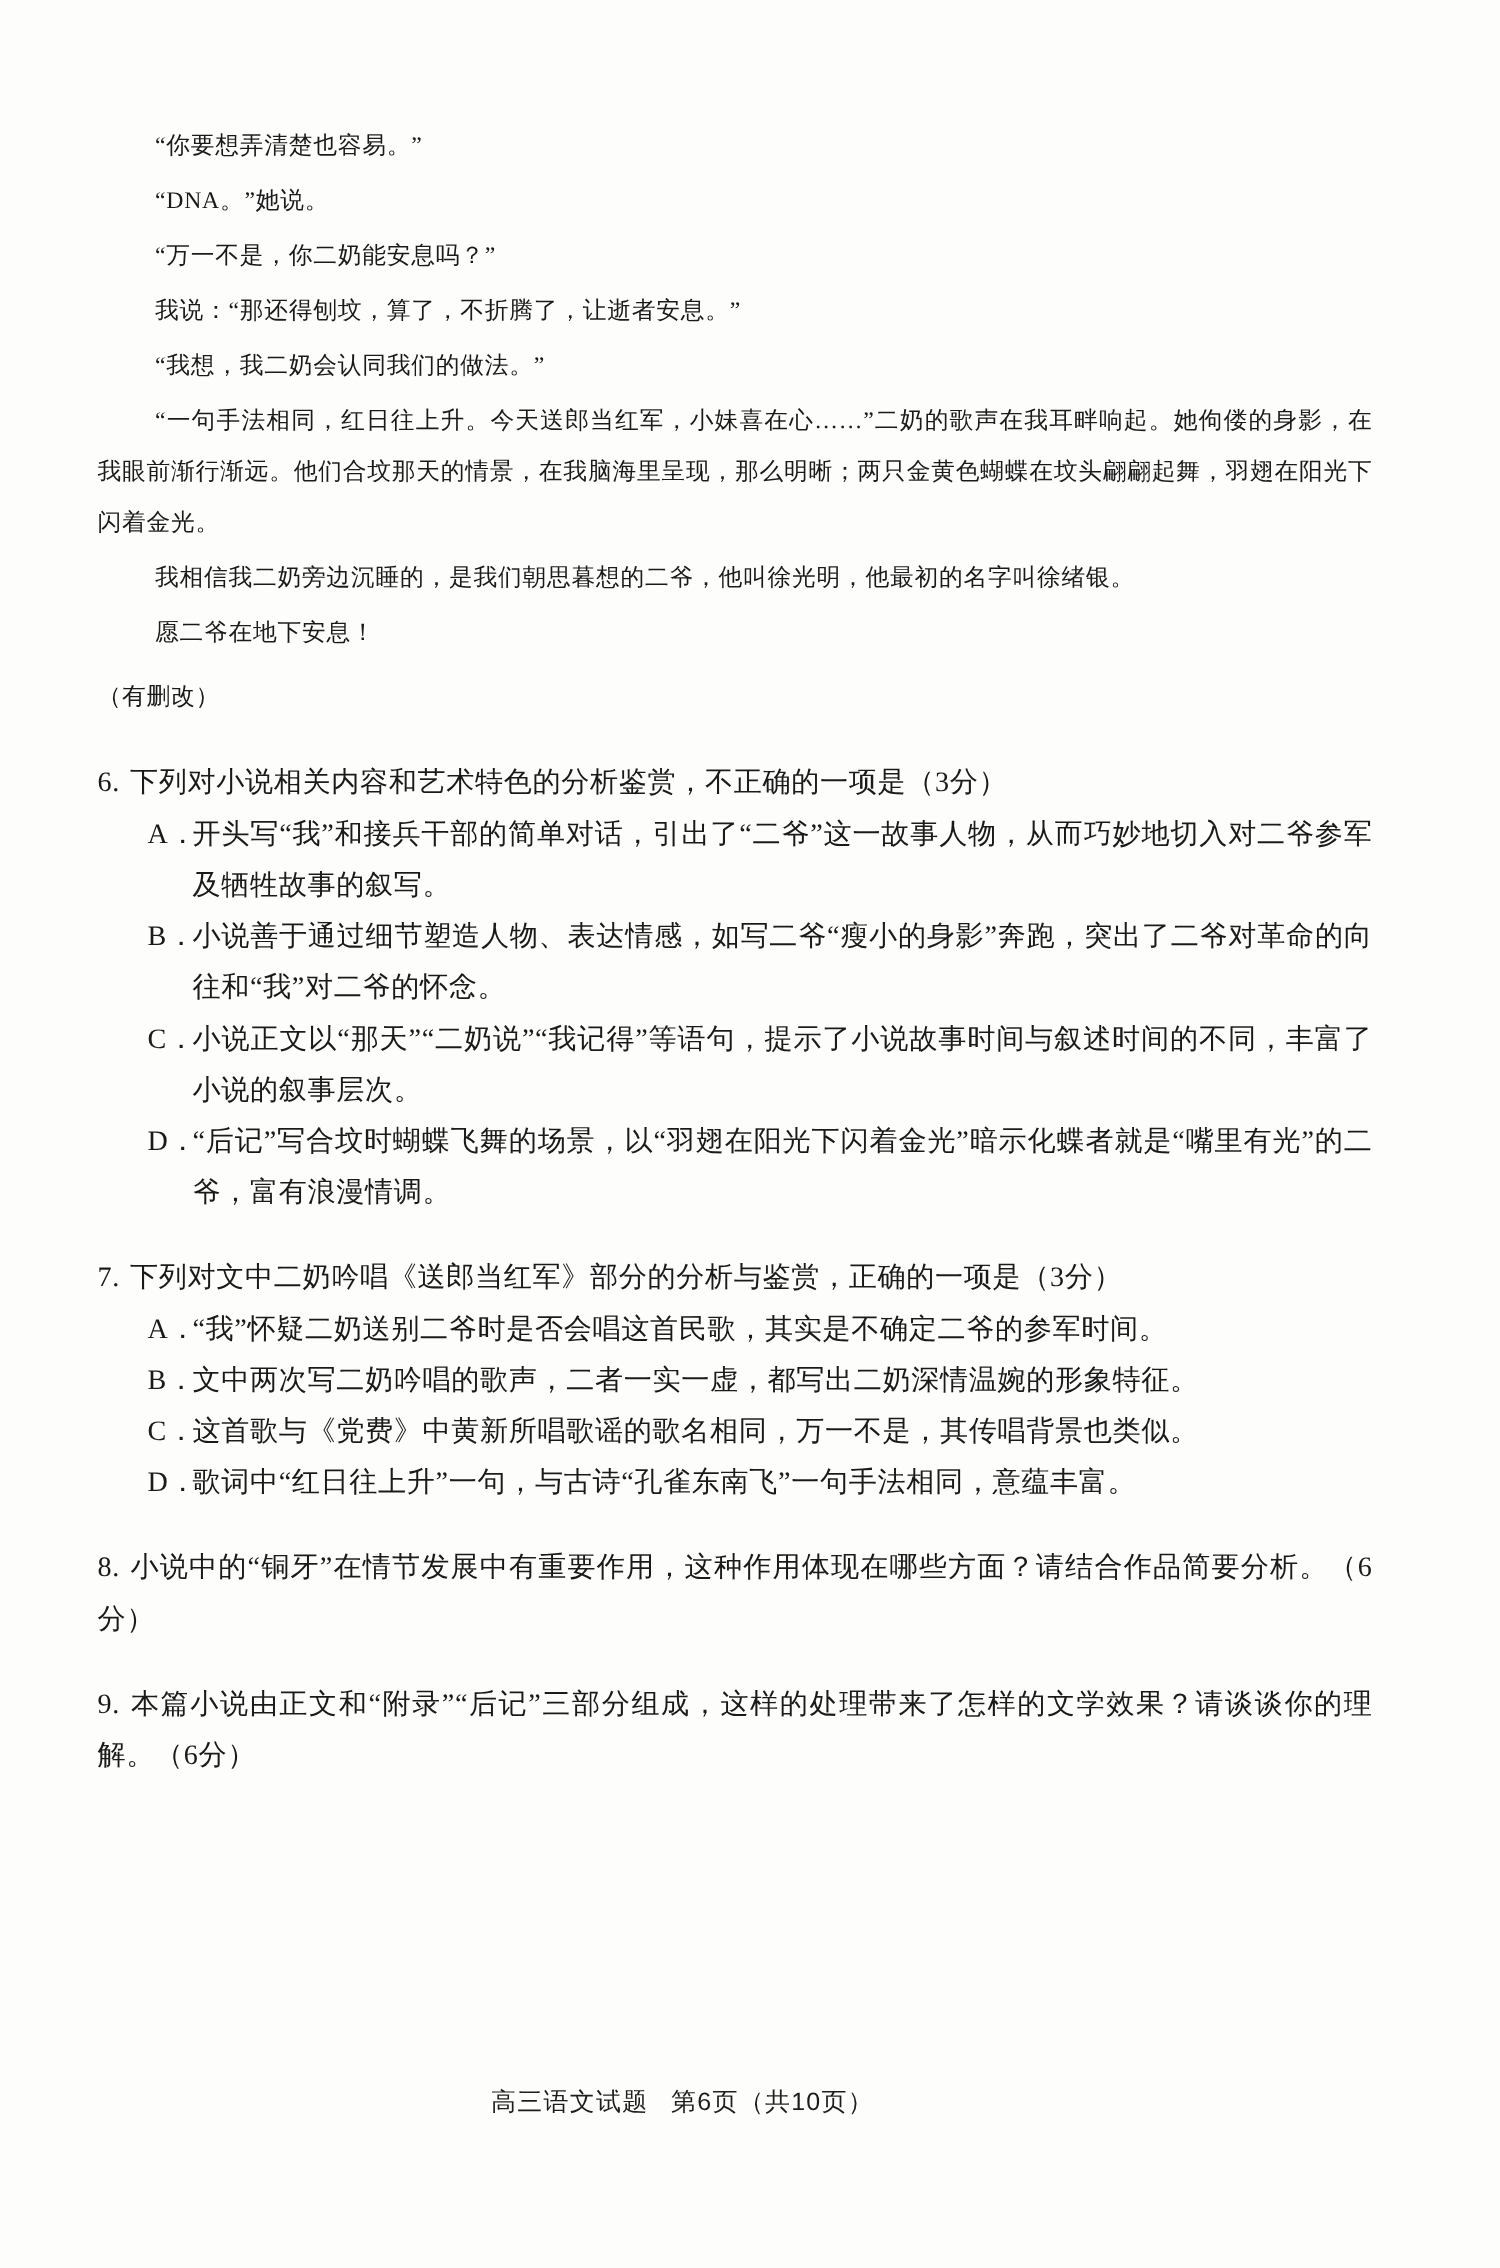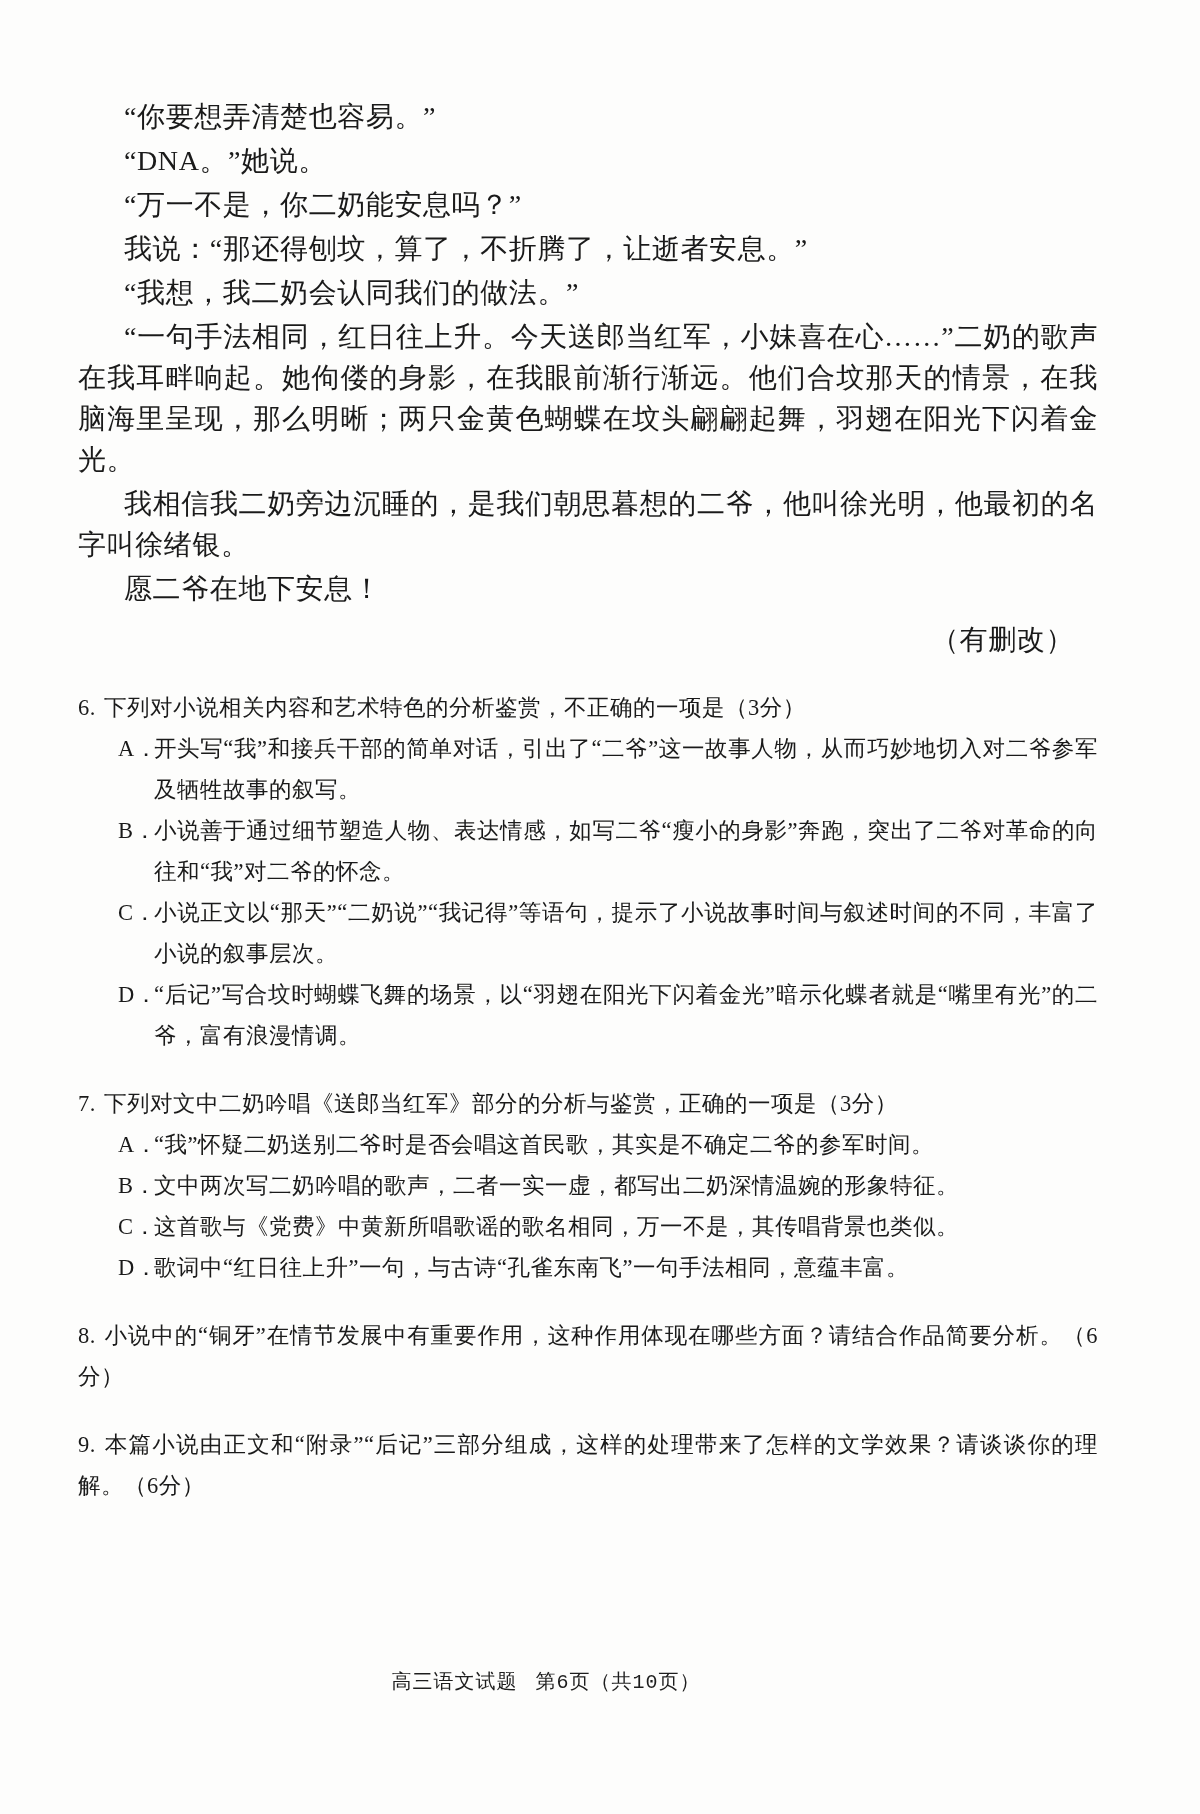--- a/index.html
+++ b/index.html
@@ -22,31 +22,31 @@
     height: 1814px;
     background: #fdfdfc;
   }
   .content {
     position: absolute;
     left: 78px;
     top: 96px;
     width: 1020px;
   }
   .para {
-    font-size: 28px;
+    font-size: 19px;
     line-height: 41px;
     text-align: justify;
     margin: 0 0 3px 0;
     letter-spacing: 0.6px;
   }
   .indent {
     text-indent: 46px;
   }
   .right {
-    text-align: right;
+    text-align: left;
     padding-right: 24px;
     margin-top: 10px;
     margin-bottom: 8px;
   }
   .qblock {
     margin-top: 27px;
   }
   .qline {
     font-size: 22.5px;
     line-height: 41px;
@@ -77,21 +77,21 @@
     top: 0;
   }
   .footer {
     position: absolute;
     left: 0;
     top: 1668px;
     width: 1092px;
     text-align: center;
     font-size: 20px;
     letter-spacing: 1px;
-    font-family: Liberation Mono, monospace;
+    font-family: Liberation Sans, sans-serif;
     color: #1d1d1d;
   }
   .footer .sep {
     display: inline-block;
     width: 18px;
   }
 </style>
 </head>
 <body>
 

